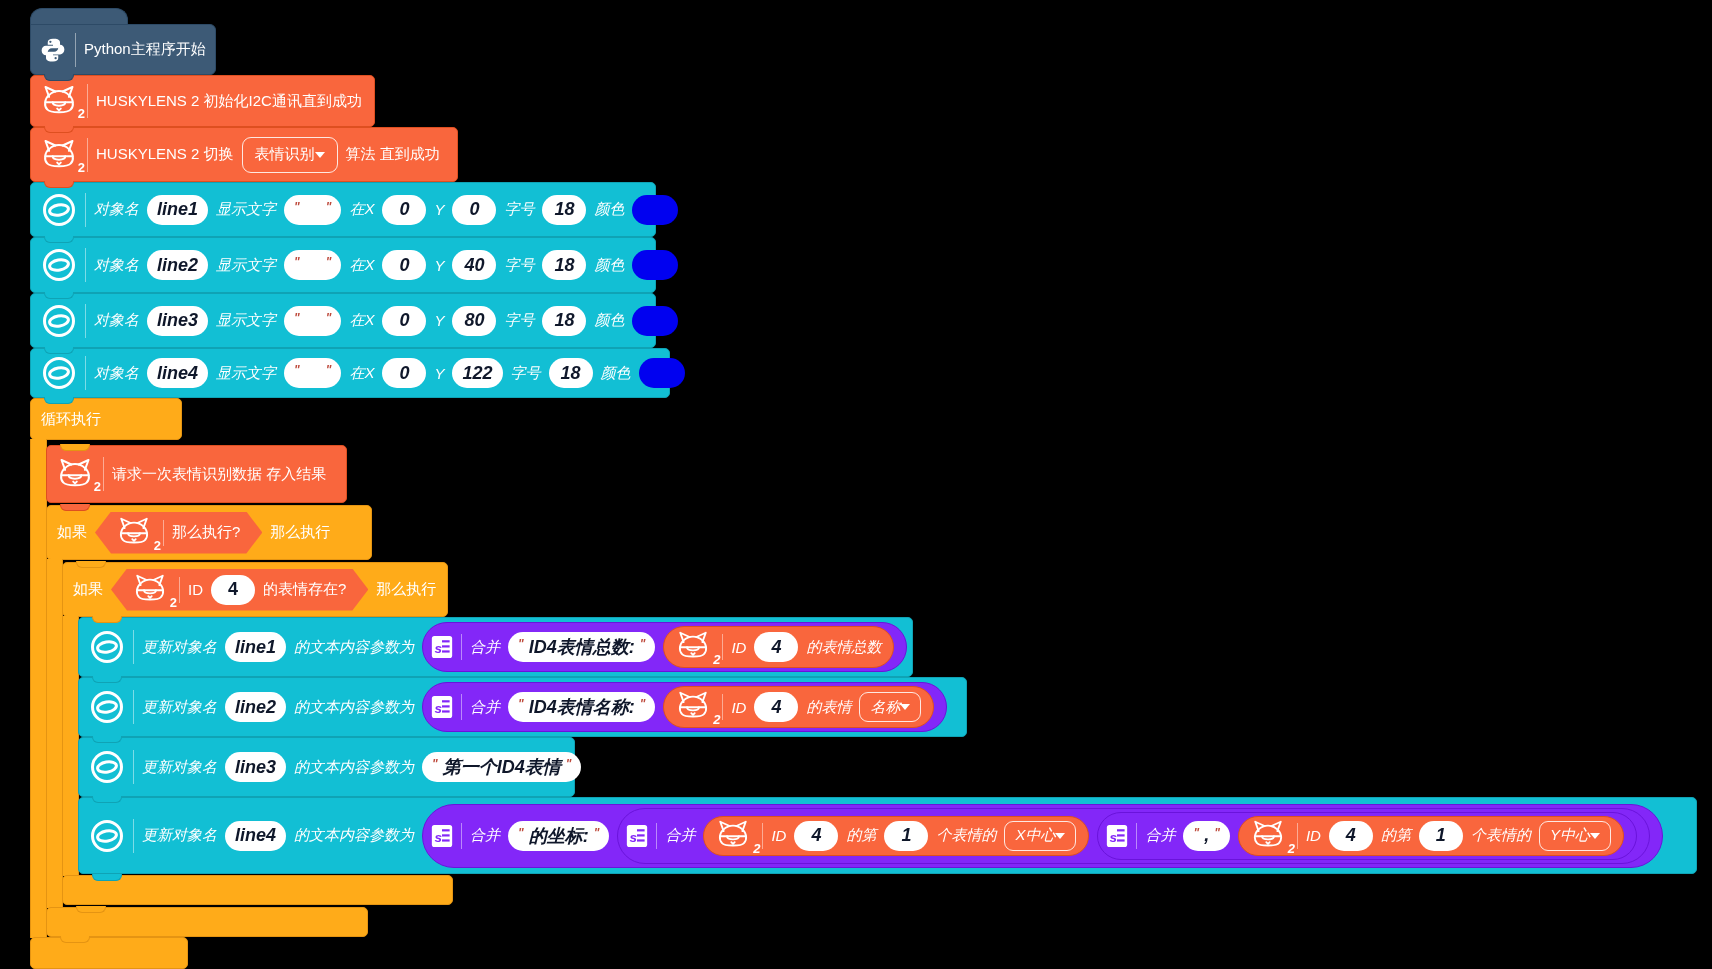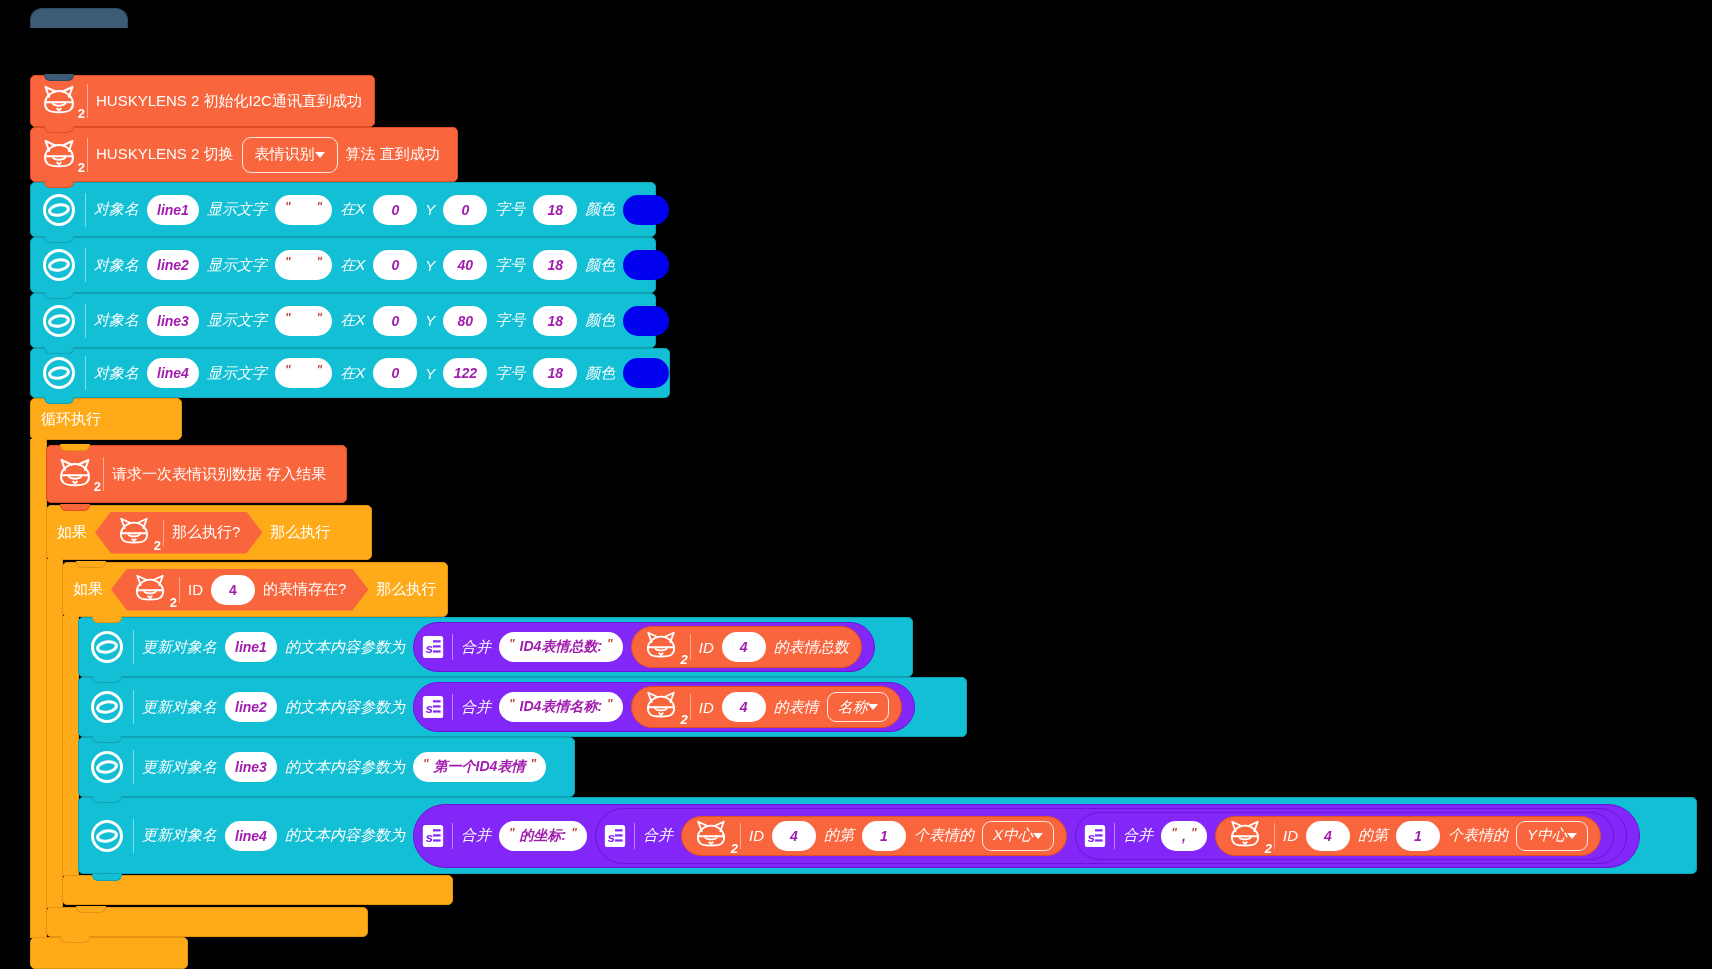--- a/index.html
+++ b/index.html
@@ -13,21 +13,21 @@
   .slate{background:#3D5A76;border:1px solid #2D4A66;}
   .arm{position:absolute;box-sizing:border-box;border-top:none!important;border-bottom:none!important;border-radius:0!important;}
   .cbottom{position:absolute;box-sizing:border-box;border-radius:5px;}
   .bump{position:absolute;width:30px;height:7px;border-radius:0 0 6px 6px!important;
         border-top:none!important;z-index:6;box-sizing:border-box;padding:0;}
   .hat-tab{position:absolute;box-sizing:border-box;border-bottom:none;border-radius:12px 12px 0 0;}
   .vsep{width:1px;height:34px;background:rgba(255,255,255,.45);flex:none;}
   .vsep.sm{height:26px;}
   .pill{background:#fff;border-radius:999px;height:30px;min-width:46px;padding:0 10px;
         display:inline-flex;align-items:center;justify-content:center;gap:5px;
-        color:#a21caf;font-size:14px;font-weight:700;flex:none;box-sizing:border-box;}
+        color:#0f172a;font-size:18px;font-weight:700;flex:none;box-sizing:border-box;}
   .pill.num{min-width:44px;}
   .q{color:#BE4A3C;font-size:12px;font-weight:700;align-self:flex-start;line-height:2;}
   .q::before{content:'"';}
   .qgap{display:inline-block;width:16px;}
   .colorfield{width:46px;height:30px;border-radius:999px;background:#0101F0;flex:none;}
   .hexagon{position:relative;display:flex;align-items:center;gap:8px;padding:0 22px;height:42px;
            background:#F9663D;flex:none;
            clip-path:polygon(16px 0,calc(100% - 16px) 0,100% 50%,calc(100% - 16px) 100%,16px 100%,0 50%);}
   .rep{display:inline-flex;align-items:center;gap:8px;background:#F9663D;border:1px solid #DE4F20;
        border-radius:999px;height:42px;padding:0 12px;flex:none;box-sizing:border-box;}
@@ -94,20 +94,32 @@
       <span class="lbl">ID</span>
       <span class="pill num">4</span>
       <span class="lbl">的表情存在?</span>
     </div>
     <span class="lbl">那么执行</span>
   </div>
   <div class="arm yellow" style="left:62px;top:616px;width:17px;height:260px;background:#FFAB19;border:1px solid #E59412;"></div>
   <div class="cbottom yellow" style="left:62px;top:875px;width:391px;height:30px;background:#FFAB19;border:1px solid #E59412;"></div>
 
   <div class="hat-tab slate" style="left:30px;top:8px;width:98px;height:20px;"></div>
+  <div class="blk slate" style="left:30px;top:24px;width:186px;height:51px;border-radius:0 6px 6px 6px;padding:0 8px;">
+    <span style="flex:none;display:flex;">
+      <svg viewBox="0 0 32 32" width="28" height="28">
+        <path fill="#fff" d="M16 3c-4 0-6 1.6-6 4v3h6v1H8c-2.6 0-5 1.8-5 5.5S5.4 22 8 22h2v-3.4c0-2.5 2-4.6 4.6-4.6h6c2.2 0 3.4-1.6 3.4-3.6V7c0-2.4-2.8-4-6-4h-2z"></path>
+        <circle cx="13" cy="6.6" r="1.3" fill="#3D5A76"></circle>
+        <path fill="#fff" d="M16 29c4 0 6-1.6 6-4v-3h-6v-1h8c2.6 0 5-1.8 5-5.5S26.6 10 24 10h-2v3.4c0 2.5-2 4.6-4.6 4.6h-6C9.2 18 8 19.6 8 21.6V25c0 2.4 2.8 4 6 4h2z"></path>
+        <circle cx="19" cy="25.4" r="1.3" fill="#3D5A76"></circle>
+      </svg>
+    </span>
+    <span class="vsep"></span>
+    <span class="lbl">Python主程序开始</span>
+  </div>
 
   <div class="blk orange" style="left:30px;top:75px;width:345px;height:52px;">
     <span class="husky">
       <svg viewBox="0 0 40 34" width="36" height="31" fill="none" stroke="#fff" stroke-width="2.2" stroke-linecap="round" stroke-linejoin="round">
         <path d="M9 13 L5 2 L16 7"></path>
           <path d="M31 13 L35 2 L24 7"></path>
         <path d="M9 11 C4 15 3 23 7 27 C10 31 30 31 33 27 C37 23 36 15 31 11 C25 5 15 5 9 11 Z"></path>
         <path d="M5 19 L35 19"></path>
           <path d="M13 19 C13 24 27 24 27 19"></path>
           <path d="M18 26 L20 28 L22 26"></path>

